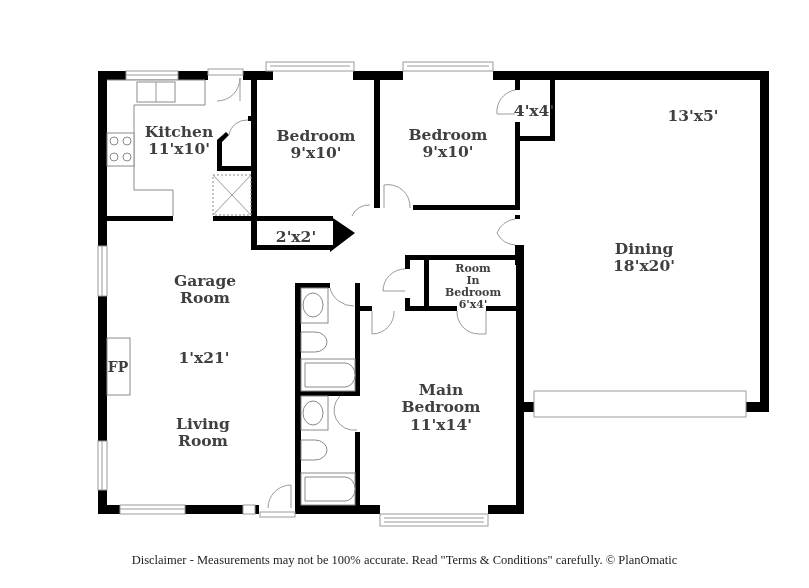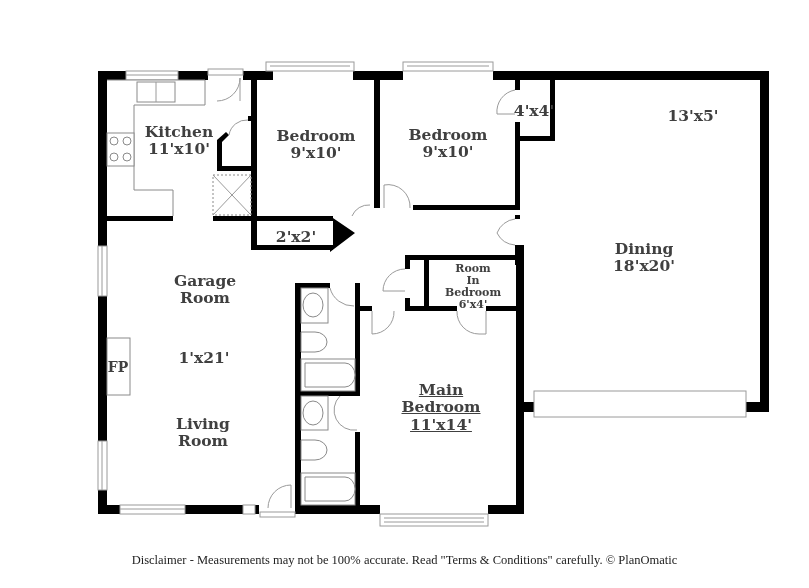--- a/index.html
+++ b/index.html
@@ -221,19 +221,19 @@
   <div>FP</div>
 </div>
 
 <div class="lbl small" style="left:473px; top:263px;">
   <div>Room</div>
   <div>In</div>
   <div>Bedroom</div>
   <div>6'x4'</div>
 </div>
 
-<div class="lbl big" style="left:441px; top:381px;text-decoration:underline;">
+<div class="lbl big" style="left:441px; top:381px;">
   <div>Main</div>
   <div>Bedroom</div>
   <div>11'x14'</div>
 </div>
 
 <div class="disclaimer">Disclaimer - Measurements may not be 100% accurate. Read "Terms &amp; Conditions" carefully. © PlanOmatic</div>
 
 </body></html>

